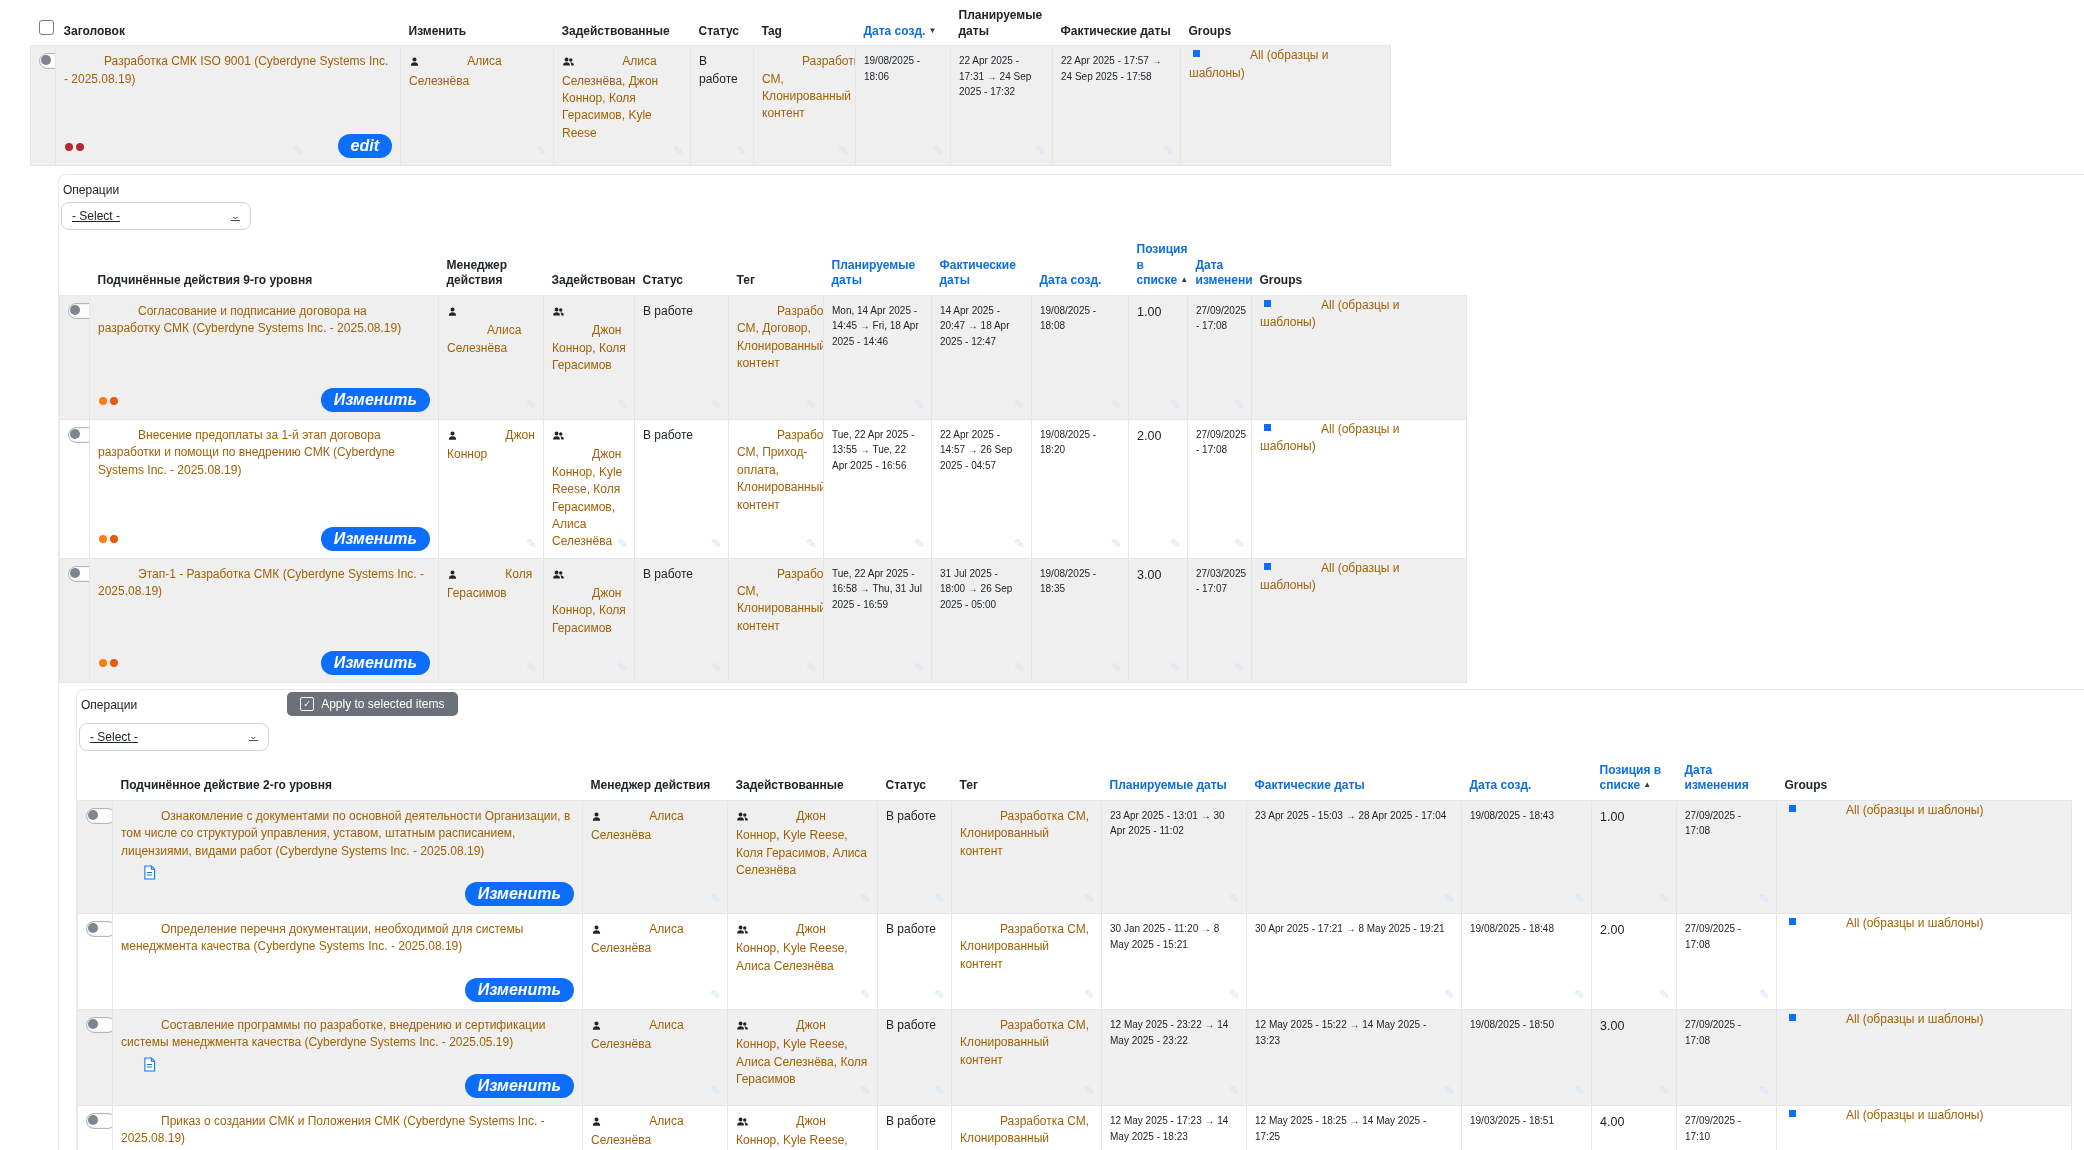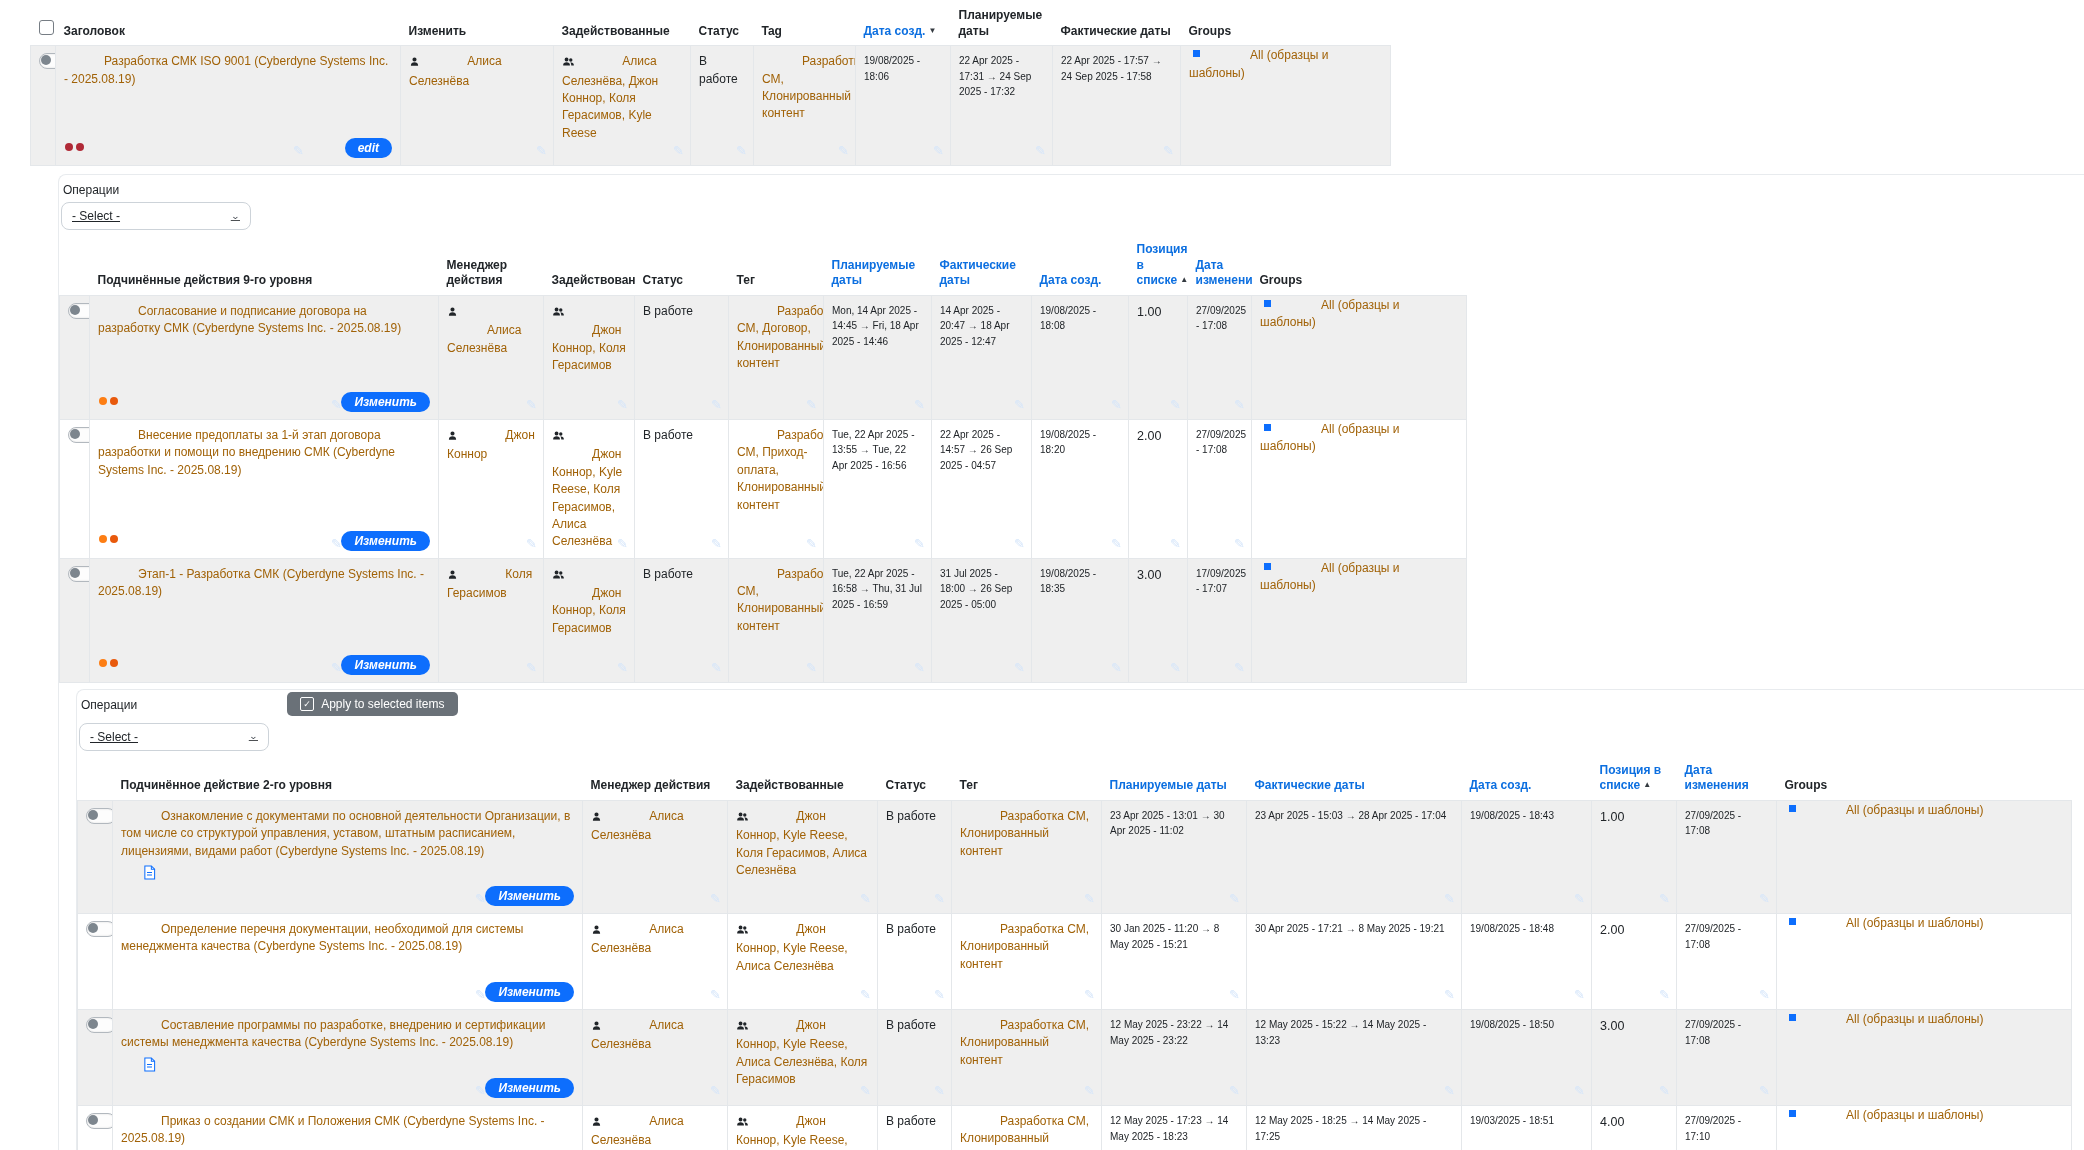--- a/index.html
+++ b/index.html
@@ -24,21 +24,21 @@
   .caret{color:#343a40;font-size:8px;margin-left:3px;vertical-align:2px;}
   .checkbox{display:inline-block;width:13px;height:13px;border:1px solid #767d84;border-radius:3px;background:#fff;}
   .toggle{display:inline-block;width:28px;height:14px;border:1px solid #b2b8be;border-radius:8px;background:#fdfdfd;position:relative;box-shadow:inset 0 0 2px rgba(0,0,0,.15);}
   .knob{position:absolute;left:1px;top:1px;width:10px;height:10px;border-radius:50%;background:#7d868e;}
   .dots{position:absolute;left:9px;bottom:9px;}
   .dot{display:inline-block;width:8px;height:8px;border-radius:50%;margin-right:3px;}
   .t1 .dot{background:var(--parent-dot);}
   .t2 .dot{background:var(--child-dot);}
   .t2 .dot.d2{background:#e8590c;}
   .btn-edit{position:absolute;right:8px;bottom:7px;background:#0d6efd;color:#fff;border:none;
-    border-radius:12px;padding:3px 13px;font-size:12px;font-style:italic;font-weight:700;
+    border-radius:12px;padding:3px 13px;font-size:16px;font-style:italic;font-weight:700;
     font-family:inherit;cursor:pointer;}
   .pencil{position:absolute;right:6px;bottom:4px;color:#d4e5fa;font-size:13px;pointer-events:auto;}
   .pencil.tp{right:96px;}
   .picon{display:inline-block;vertical-align:-2px;margin-right:4px;}
   .gbullet{display:inline-block;width:7px;height:7px;background:#0d6efd;margin:4px 10px 0 4px;vertical-align:2px;}
   .c-groups{padding-top:0;}
   .date-cell{font-size:10px;line-height:1.55;margin-top:12px;}
   .pos-cell{font-size:12.5px;}
   .docline{margin:5px 0 0 22px;height:18px;}
   .ops-label{font-size:12px;margin:0 0 5px 2px;}
@@ -259,21 +259,21 @@
                 </svg></span>
             <a class="lnk">Джон Коннор, Коля Герасимов</a>
             <span class="pencil">✎</span>
           </td>
           <td><span>В работе</span><span class="pencil">✎</span></td>
           <td><a class="lnk">Разработка СМ, Клонированный контент</a><span class="pencil">✎</span></td>
           <td class="date-cell"><span>Tue, 22 Apr 2025 - 16:58 → Thu, 31 Jul 2025 - 16:59</span><span class="pencil">✎</span></td>
           <td class="date-cell"><span>31 Jul 2025 - 18:00 → 26 Sep 2025 - 05:00</span><span class="pencil">✎</span></td>
           <td class="date-cell"><span>19/08/2025 - 18:35</span><span class="pencil">✎</span></td>
           <td class="pos-cell"><span>3.00</span><span class="pencil">✎</span></td>
-          <td class="date-cell"><span>17/09/2025 - 17:07</span><span class="pencil">✎</span></td>
+          <td class="date-cell"><span>27/03/2025 - 17:07</span><span class="pencil">✎</span></td>
           <td class="c-groups"><span class="gbullet"></span><a class="lnk">All (образцы и шаблоны)</a></td>
         </tr>
         </tbody>
     </table>
 
     <div class="section sec2">
       <div class="ops">
         <div class="ops-row">
           <div class="ops-label">Операции</div>
           <button class="btn-apply">
@@ -386,21 +386,21 @@
             <td class="date-cell"><span>30 Apr 2025 - 17:21 → 8 May 2025 - 19:21</span><span class="pencil">✎</span></td>
             <td class="date-cell"><span>19/08/2025 - 18:48</span><span class="pencil">✎</span></td>
             <td class="pos-cell"><span>2.00</span><span class="pencil">✎</span></td>
             <td class="date-cell"><span>27/09/2025 - 17:08</span><span class="pencil">✎</span></td>
             <td class="c-groups"><span class="gbullet"></span><a class="lnk">All (образцы и шаблоны)</a></td>
           </tr>
 
           <tr>
             <td><span class="toggle"><span class="knob"></span></span></td>
             <td class="c-title">
-              <a class="lnk">Составление программы по разработке, внедрению и сертификации системы менеджмента качества (Cyberdyne Systems Inc. - 2025.08.19)</a>
+              <a class="lnk">Составление программы по разработке, внедрению и сертификации системы менеджмента качества (Cyberdyne Systems Inc. - 2025.05.19)</a>
               <div class="docline"><span class="doc-svg"><svg width="13" height="15" viewBox="0 0 14 16" fill="none" stroke="#0d6efd" stroke-width="1.1">
                       <path d="M2 1h7l3.5 3.5V15H2z" fill="#fff"></path>
                       <path d="M9 1v3.5h3.5"></path>
                       <path d="M4.3 8h5.4M4.3 10.6h5.4"></path>
                     </svg></span></div>
               <span class="pencil tp">✎</span>
               <button class="btn-edit">Изменить</button>
             </td>
             <td>
               <span class="picon"><svg width="11" height="11" viewBox="0 0 16 16" fill="#212529">

